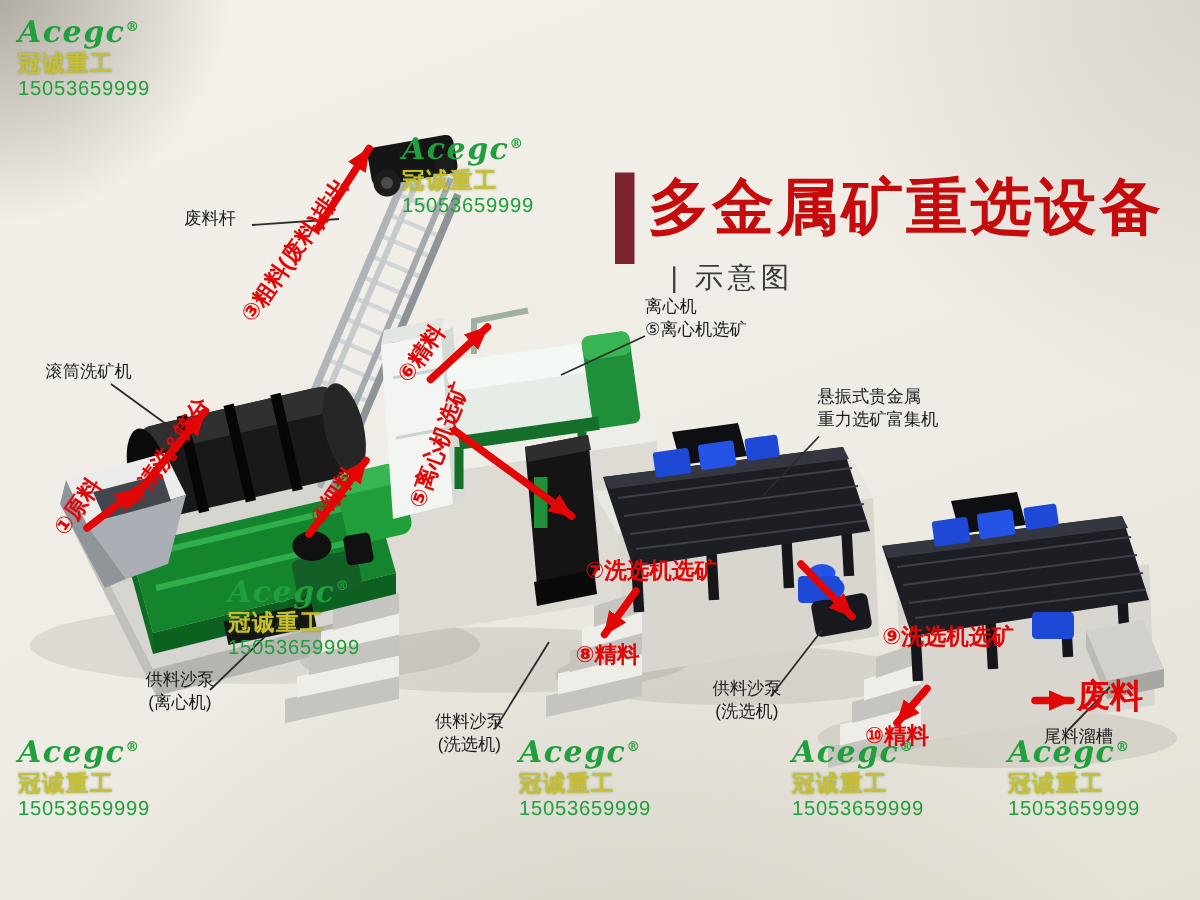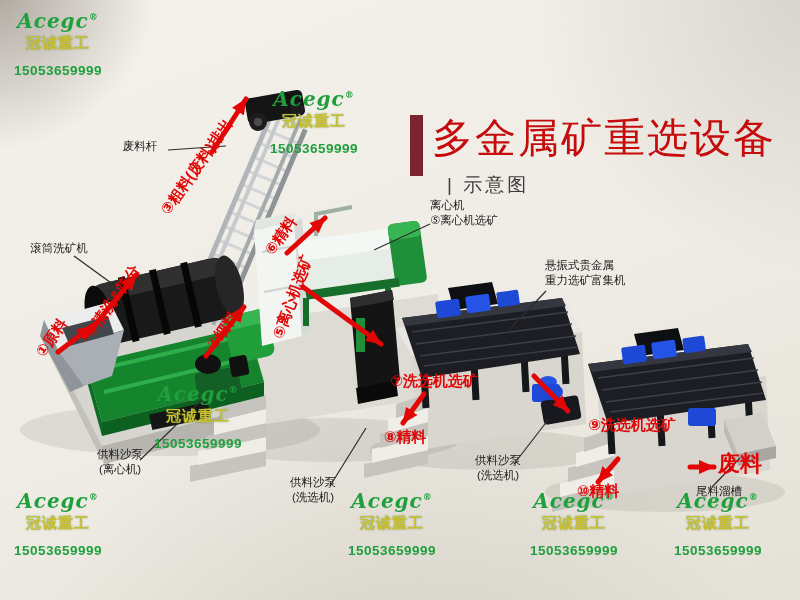--- a/index.html
+++ b/index.html
@@ -17,32 +17,32 @@
   .lbl { position:absolute; white-space:nowrap; transform:translate(-50%,-50%); }
   .flow { color:#e20606; font-weight:700; font-size:15px; }
   .r55 { transform:translate(-50%,-50%) rotate(-55deg); }
   .r70 { transform:translate(-50%,-50%) rotate(-70deg); }
   .waste-big { font-size:22px; }
   .eq { color:#1b1b1b; font-size:11.5px; line-height:1.32; text-align:center; }
   .eq-left { transform:none; text-align:left; }
 
   .title-block { position:absolute; left:410px; top:111px; width:380px; height:90px; }
   .title-bar { position:absolute; left:0; top:4px; width:13px; height:61px; background:#7c2330; }
-  .title-text { position:absolute; left:22px; top:0; font-size:41px; font-weight:400;
+  .title-text { position:absolute; left:22px; top:0; font-size:41px; font-weight:700;
     color:#c50b0b; letter-spacing:2px; white-space:nowrap; }
   .title-sub { position:absolute; left:37px; top:61px; font-size:19px; color:#3c3c3c;
     letter-spacing:3px; white-space:nowrap; }
 
-  .wm { position:absolute; width:92px; text-align:center; line-height:1.18; }
+  .wm { position:absolute; width:92px; text-align:left; line-height:1.18; }
   .wm-brand { color:#1fa03c; font-weight:700; font-style:italic; font-size:20px;
     font-family:"DejaVu Serif","Liberation Serif",serif; letter-spacing:1px; }
   .wm-brand sup { font-size:9px; font-style:normal; }
   .wm-company { color:#cdbd2e; font-weight:700; font-size:15px; letter-spacing:1px;
     text-shadow:0 0 2px rgba(40,130,50,.55); }
-  .wm-phone { color:#1fa03c; font-weight:700; font-size:13.5px; letter-spacing:0.5px;margin-top:12px; }
+  .wm-phone { color:#1fa03c; font-weight:400; font-size:13.5px; letter-spacing:0.5px; }
 </style>
 </head>
 <body>
 
 <div class="scene">
 
   <svg class="art" width="800" height="600" viewBox="0 0 800 600">
     <defs>
       <marker id="ah" markerUnits="userSpaceOnUse" markerWidth="18" markerHeight="16" refX="15" refY="8" orient="auto">
         <path d="M0,1 L16,8 L0,15 Z" fill="#e30606"></path>

